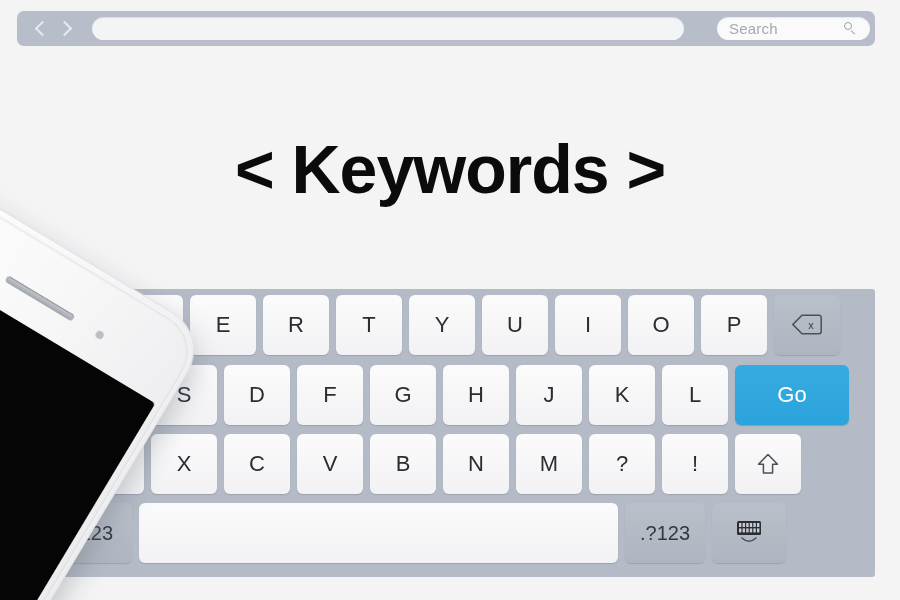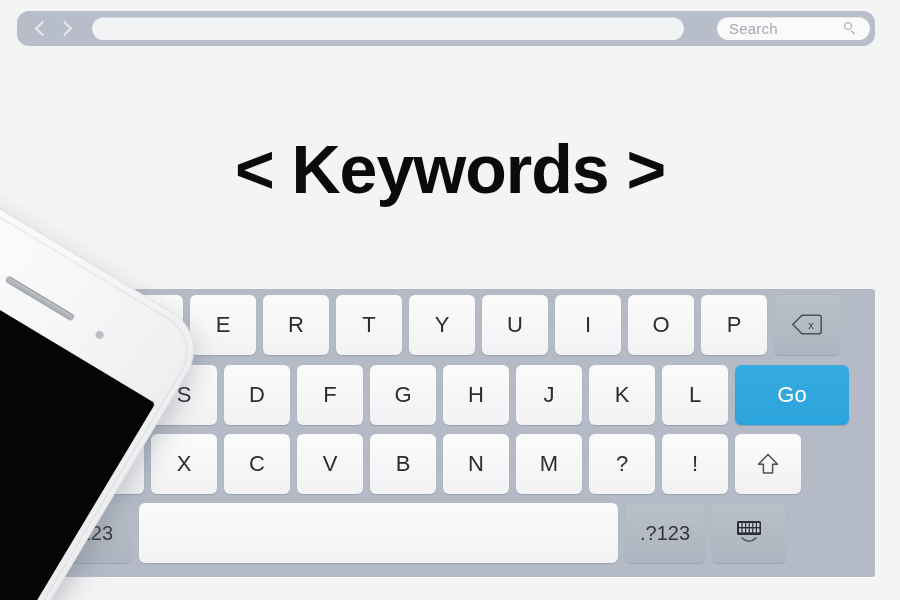--- a/index.html
+++ b/index.html
@@ -25,21 +25,21 @@
   }
 
   
   .browser-bar {
     position: absolute;
     left: 17px;
     top: 11px;
     width: 858px;
     height: 35px;
     background: #b7bec9;
-    border-radius: 12px;
+    border-radius: 7px;
     display: flex;
     align-items: center;
   }
   .nav-arrows {
     display: flex;
     align-items: center;
     margin-left: 18px;
     gap: 9px;
   }
   .chev {

